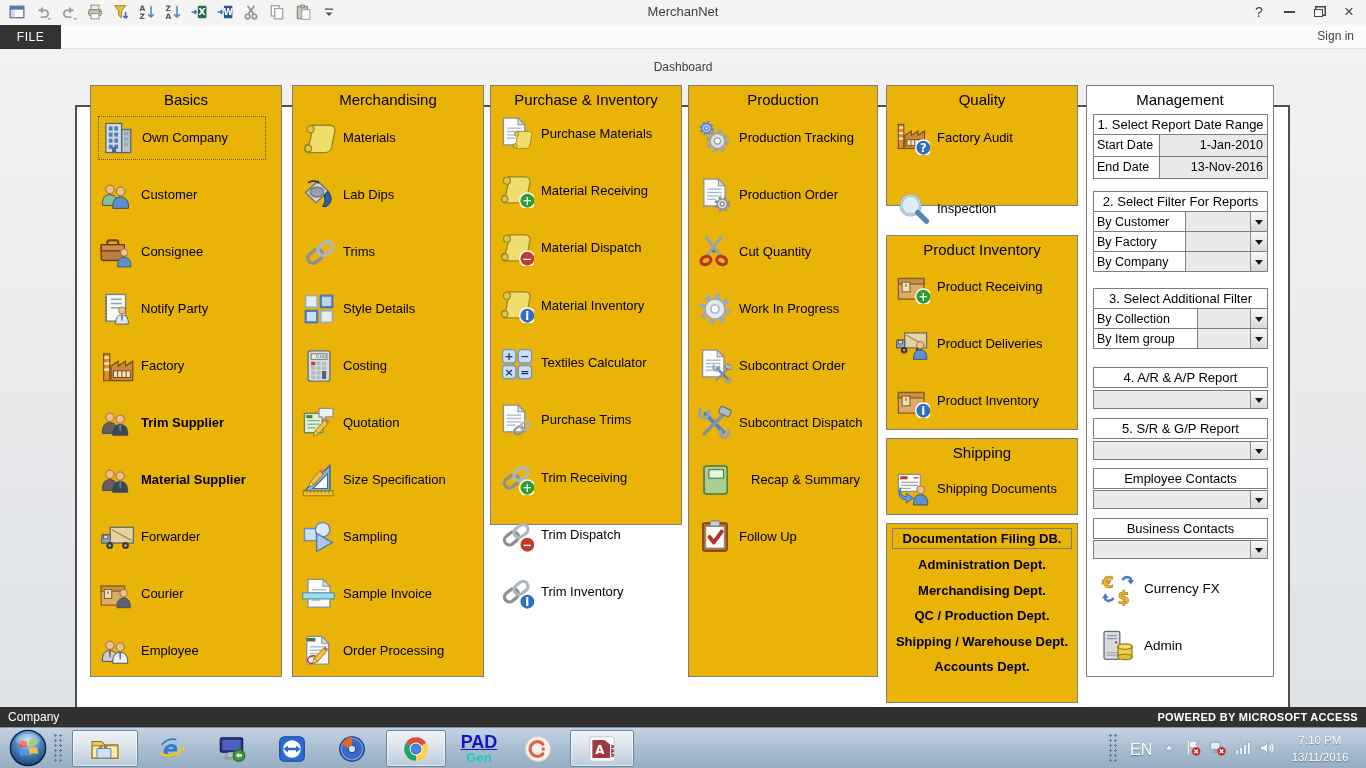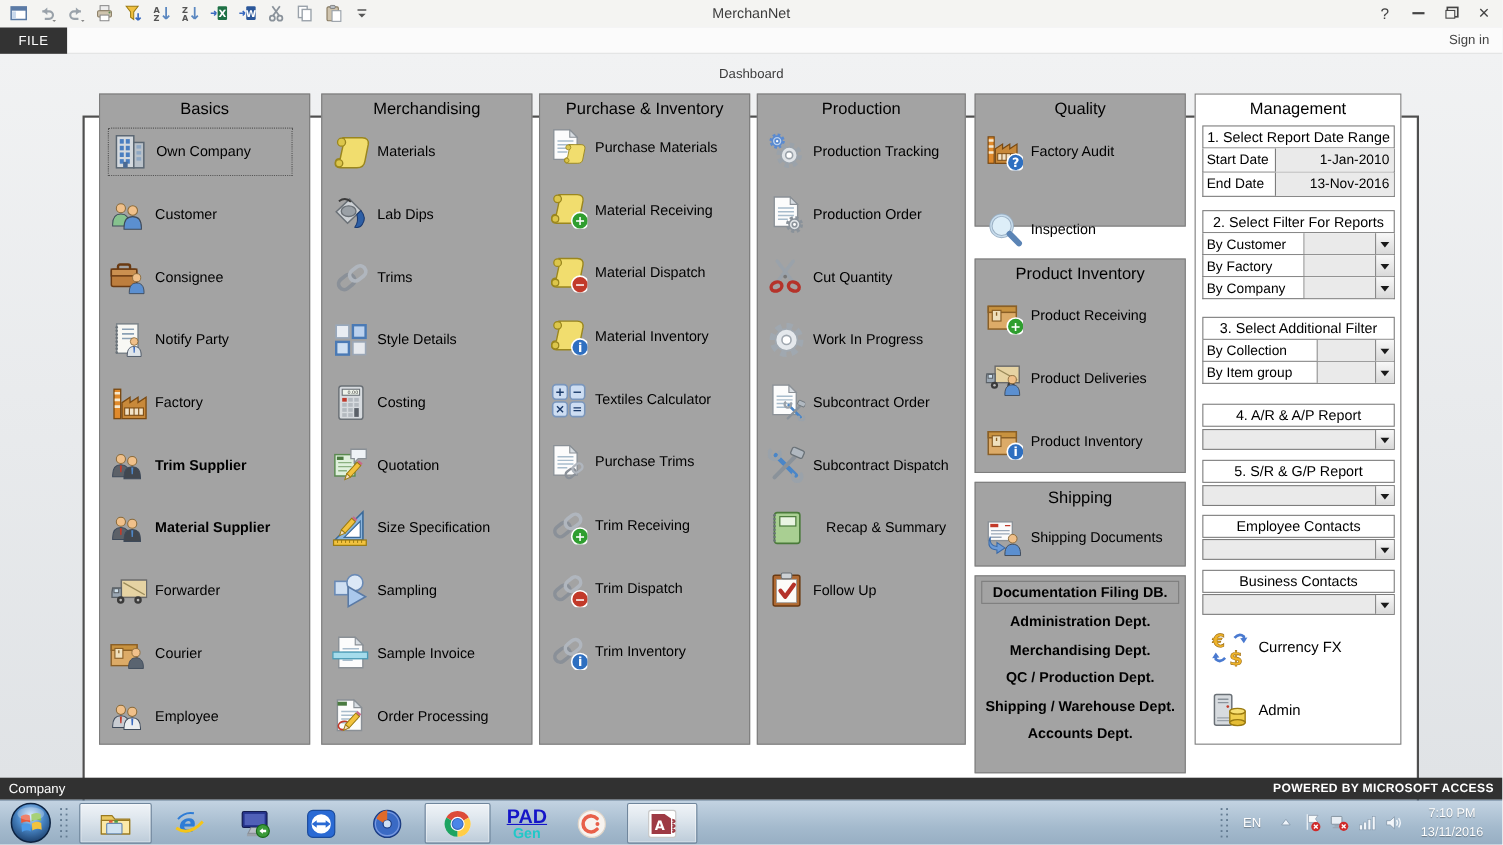--- a/index.html
+++ b/index.html
@@ -23,21 +23,21 @@
   .ribbonrow { position:absolute; left:0; top:25px; width:1366px; height:24px; background:#fbfbfb; border-bottom:1px solid #e0e0e0; }
   .file-tab { position:absolute; left:0; top:0; width:61px; height:24px; background:#333333; color:#fff; font-size:12px; letter-spacing:0.5px; display:flex; align-items:center; justify-content:center; }
   .signin { position:absolute; right:12px; top:4px; font-size:12px; color:#444; }
 
   
   .workarea { position:absolute; left:0; top:49px; width:1366px; height:658px; background:linear-gradient(180deg,#f1f2f3,#e0e3e6); }
   .dashboard-box { position:absolute; left:75px; top:56px; width:1215px; height:646px; background:#fff; border:2px solid #4f4f4f; }
   .dash-label { position:absolute; left:0; right:0; top:60px; text-align:center; font-size:12px; color:#3c3c3c; }
 
   
-  .panel { position:absolute; background:#a3a3a3; border:1px solid #7d7d7d; }
+  .panel { position:absolute; background:#eab308; border:1px solid #7d7d7d; }
   .panel-title { position:absolute; top:5px; left:0; right:0; text-align:center; font-size:15px; color:#000; }
   .pitem { position:absolute; left:9px; display:flex; align-items:center; gap:7px; height:44px; }
   .pitem.focused { border:1px dotted #555; left:7px; padding-left:2px; width:168px; }
   .icon32 { width:34px; height:34px; flex:0 0 34px; }
   .icon32 svg { width:34px; height:34px; }
   .plabel { font-size:13px; color:#000; max-width:138px; line-height:1.12; }
   .plabel.b { font-weight:bold; }
   .dept-head { position:absolute; top:4px; left:5px; right:5px; height:21px; border:1px solid #7d7d7d; text-align:center; font-size:13px; font-weight:bold; line-height:20px; color:#000; }
   .dept-item { position:absolute; left:0; right:0; height:26px; text-align:center; font-size:13px; font-weight:bold; line-height:26px; color:#000; }
 
@@ -68,21 +68,21 @@
   .taskbar { position:absolute; left:0; top:727px; width:1366px; height:41px; background:linear-gradient(180deg,#c3d3e2,#a4bacd 60%,#97aec3); border-top:1px solid #7e95ab; }
   .orb { position:absolute; left:9px; top:1px; width:38px; height:38px; }
   .orb svg { width:38px; height:38px; }
   .tgrip { position:absolute; top:5px; width:11px; height:31px; background-image:radial-gradient(#647c92 1px, transparent 1.2px); background-size:5px 5px; }
   .tbtn { position:absolute; top:2px; height:37px; display:flex; align-items:center; justify-content:center; }
   .tbtn svg { width:30px; height:30px; }
   .tbtn.boxed { background:linear-gradient(180deg,rgba(255,255,255,0.75),rgba(255,255,255,0.35)); border:1px solid #70869c; border-radius:2px; box-shadow:inset 0 0 0 1px rgba(255,255,255,0.5); }
   .padgen { flex-direction:column; line-height:1; }
   .pad1 { font-size:18px; font-weight:bold; color:#1515c8;text-decoration:underline; }
   .pad2 { font-size:13px; font-weight:bold; color:#20c8c8; }
-  .tray-text { position:absolute; top:13px; font-size:12px; color:#fff; text-shadow:0 1px 1px rgba(0,0,0,0.35); }
+  .tray-text { position:absolute; top:13px; font-size:16px; color:#fff; text-shadow:0 1px 1px rgba(0,0,0,0.35); }
   .tray-ic { position:absolute; top:11px; width:20px; height:18px; }
   .tray-ic svg { width:18px; height:18px; }
   .clock { position:absolute; right:6px; top:4px; width:80px; text-align:center; color:#fff; font-size:11.5px; line-height:1.45; text-shadow:0 1px 1px rgba(0,0,0,0.35); }
 </style>
 </head>
 <body>
 
 <div class="screen">
 
   <div class="titlebar">
@@ -546,21 +546,21 @@
               <g transform="translate(19,13) scale(1.05) rotate(42)">
                 <rect x="-1.8" y="-2" width="3.6" height="2" fill="#c86a8a"></rect>
                 <rect x="-1.8" y="0" width="3.6" height="11" fill="#f2c23e" stroke="#9a7a10" stroke-width="0.7"></rect>
                 <polygon points="-1.8,11 1.8,11 0,15" fill="#f5e0c0" stroke="#9a7a10" stroke-width="0.7"></polygon>
               </g>
             </svg>
           </span>
           <span class="plabel">Order Processing</span>
         </div>
       </div>
-      <div class="panel" style="left: 490px; top: 85px; width: 192px; height: 592px;">
+      <div class="panel" style="left: 490px; top: 85px; width: 192px; height: 440px;">
         <div class="panel-title">Purchase &amp; Inventory</div>
         <div class="pitem" style="top: 26px;">
           <span class="icon32">
             <svg viewBox="0 0 28 28">
               <g transform="translate(1,0) scale(0.92)">
                 <path d="M2 1 H15 L21 7 V25 H2 Z" fill="#fcfcfc" stroke="#8a9096" stroke-width="1.1"></path>
                 <path d="M15 1 L21 7 H15 Z" fill="#d8dde2" stroke="#8a9096" stroke-width="0.9"></path>
                 <g stroke="#a8bccc" stroke-width="1.2">
                   <line x1="5" y1="10" x2="18" y2="10"></line>
                   <line x1="5" y1="13" x2="18" y2="13"></line>

